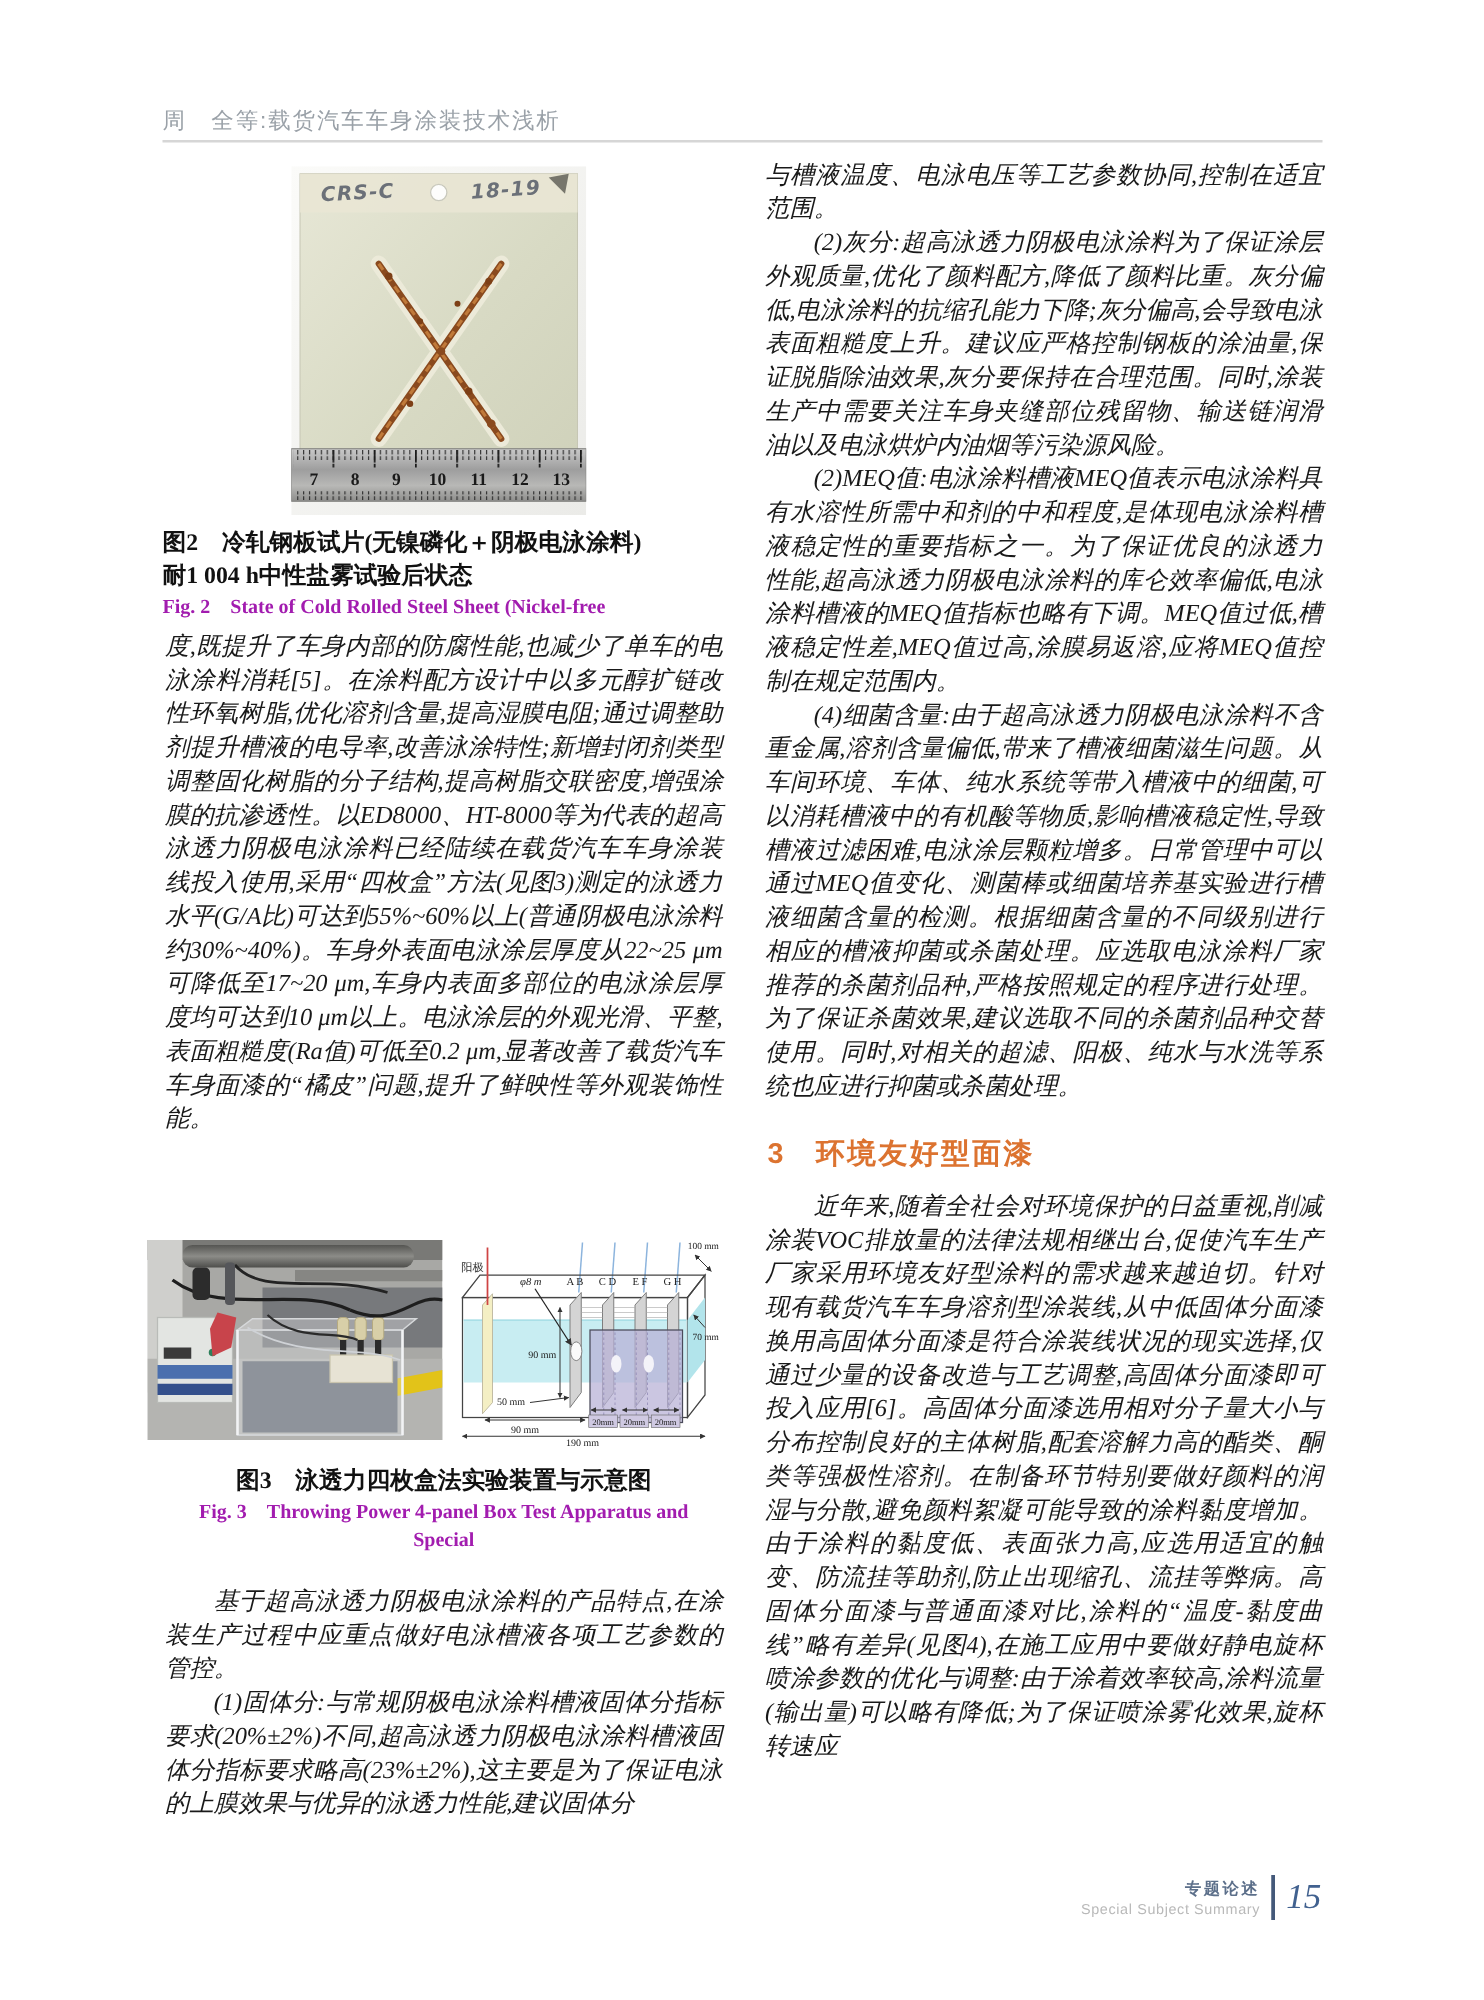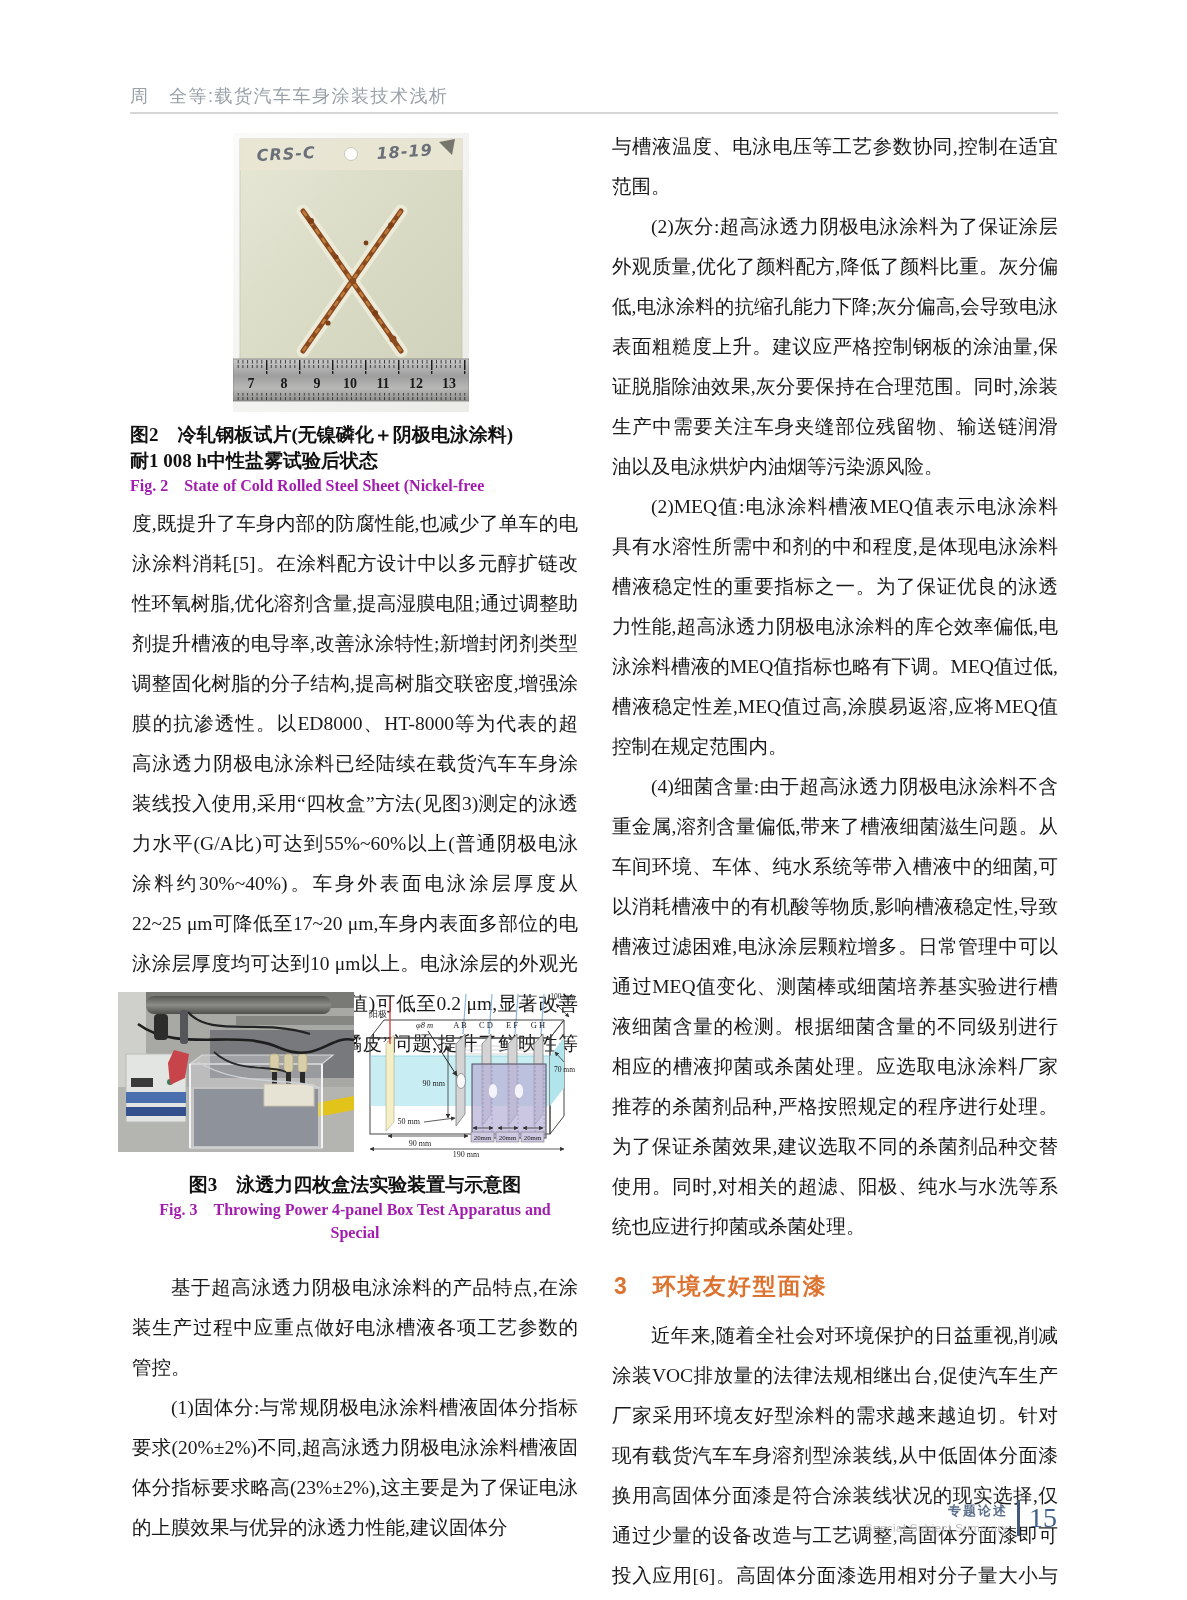--- a/index.html
+++ b/index.html
@@ -6,22 +6,22 @@
   .page{position:relative;width:1187px;height:1600px;background:#ffffff;overflow:hidden;
         font-family:"Liberation Serif","DejaVu Serif",serif;color:#1e1e1e;}
 
   
   .header-title{position:absolute;left:130px;top:84px;width:927px;text-align:left;
         font-family:"Liberation Sans","DejaVu Sans",sans-serif;font-size:18px;
         color:#9aa1a8;letter-spacing:1.5px;}
   .header-rule{position:absolute;left:130px;top:112px;width:928px;height:2px;background:#d6d6d6;}
 
   
-  .para{text-align:justify;font-size:19.5px;line-height:40px;margin:0;
-        font-family:"Liberation Serif","DejaVu Serif",serif;color:#191919;}
+  .para{text-align:justify;font-size:19.5px;line-height:27px;margin:0;
+        font-family:"Liberation Serif","DejaVu Serif",serif;color:#191919;font-style:italic;}
   .para.indent{text-indent:2em;}
   .left-para1{position:absolute;left:132px;top:504px;width:446px;}
   .left-bottom{position:absolute;left:132px;top:1268px;width:446px;}
   .right-col{position:absolute;left:612px;top:127px;width:446px;}
 
   
   .fig2-photo{position:absolute;left:233px;top:133px;width:236px;height:279px;}
   .fig2-caption{position:absolute;left:130px;top:422px;width:450px;text-align:left;}
   .cap-zh{font-size:19px;font-weight:bold;line-height:26px;color:#111;}
   .cap-en{font-size:16px;font-weight:bold;line-height:23px;color:#a21caf;
@@ -38,21 +38,21 @@
         font-size:23px;letter-spacing:2px;}
 
   
   .footer{position:absolute;right:130px;top:1500px;display:flex;align-items:center;gap:9px;}
   .footer-left{text-align:right;}
   .footer-zh{font-family:"Liberation Sans","DejaVu Sans",sans-serif;font-weight:bold;
         font-size:13px;color:#5c6f8a;letter-spacing:2px;}
   .footer-en{font-family:"Liberation Sans","DejaVu Sans",sans-serif;font-size:11.5px;
         color:#b9b9b9;margin-top:2px;letter-spacing:0.5px;}
   .footer-bar{width:3px;height:36px;background:#44597a;}
-  .footer-page{font-size:28px;color:#41618f;}
+  .footer-page{font-size:28px;color:#41618f;font-style:italic;}
 </style>
 </head>
 <body>
 
 <div class="page">
 
   <div class="header-title">周　全等:载货汽车车身涂装技术浅析</div>
   <div class="header-rule"></div>
 
   <div class="fig2-photo">
@@ -117,21 +117,21 @@
         <text x="117" y="255" text-anchor="middle" font-size="14" font-weight="bold" fill="#1a1a1a">10</text>
         <text x="150" y="255" text-anchor="middle" font-size="14" font-weight="bold" fill="#1a1a1a">11</text>
         <text x="183" y="255" text-anchor="middle" font-size="14" font-weight="bold" fill="#1a1a1a">12</text>
         <text x="216" y="255" text-anchor="middle" font-size="14" font-weight="bold" fill="#1a1a1a">13</text>
       </g>
     </svg>
   </div>
 
   <div class="fig2-caption">
     <div class="cap-zh">图2　冷轧钢板试片(无镍磷化＋阴极电泳涂料)</div>
-    <div class="cap-zh">耐1 008 h中性盐雾试验后状态</div>
+    <div class="cap-zh">耐1 004 h中性盐雾试验后状态</div>
     <div class="cap-en">Fig. 2　State of Cold Rolled Steel Sheet (Nickel-free</div>
   </div>
 
   <div class="left-para1">
     <p class="para">度,既提升了车身内部的防腐性能,也减少了单车的电泳涂料消耗[5]。在涂料配方设计中以多元醇扩链改性环氧树脂,优化溶剂含量,提高湿膜电阻;通过调整助剂提升槽液的电导率,改善泳涂特性;新增封闭剂类型调整固化树脂的分子结构,提高树脂交联密度,增强涂膜的抗渗透性。以ED8000、HT-8000等为代表的超高泳透力阴极电泳涂料已经陆续在载货汽车车身涂装线投入使用,采用“四枚盒”方法(见图3)测定的泳透力水平(G/A比)可达到55%~60%以上(普通阴极电泳涂料约30%~40%)。车身外表面电泳涂层厚度从22~25 μm可降低至17~20 μm,车身内表面多部位的电泳涂层厚度均可达到10 μm以上。电泳涂层的外观光滑、平整,表面粗糙度(Ra值)可低至0.2 μm,显著改善了载货汽车车身面漆的“橘皮”问题,提升了鲜映性等外观装饰性能。</p>
   </div>
 
   <div class="fig3-photo">
     <svg width="236" height="160" viewBox="0 0 236 160">
       <defs>

